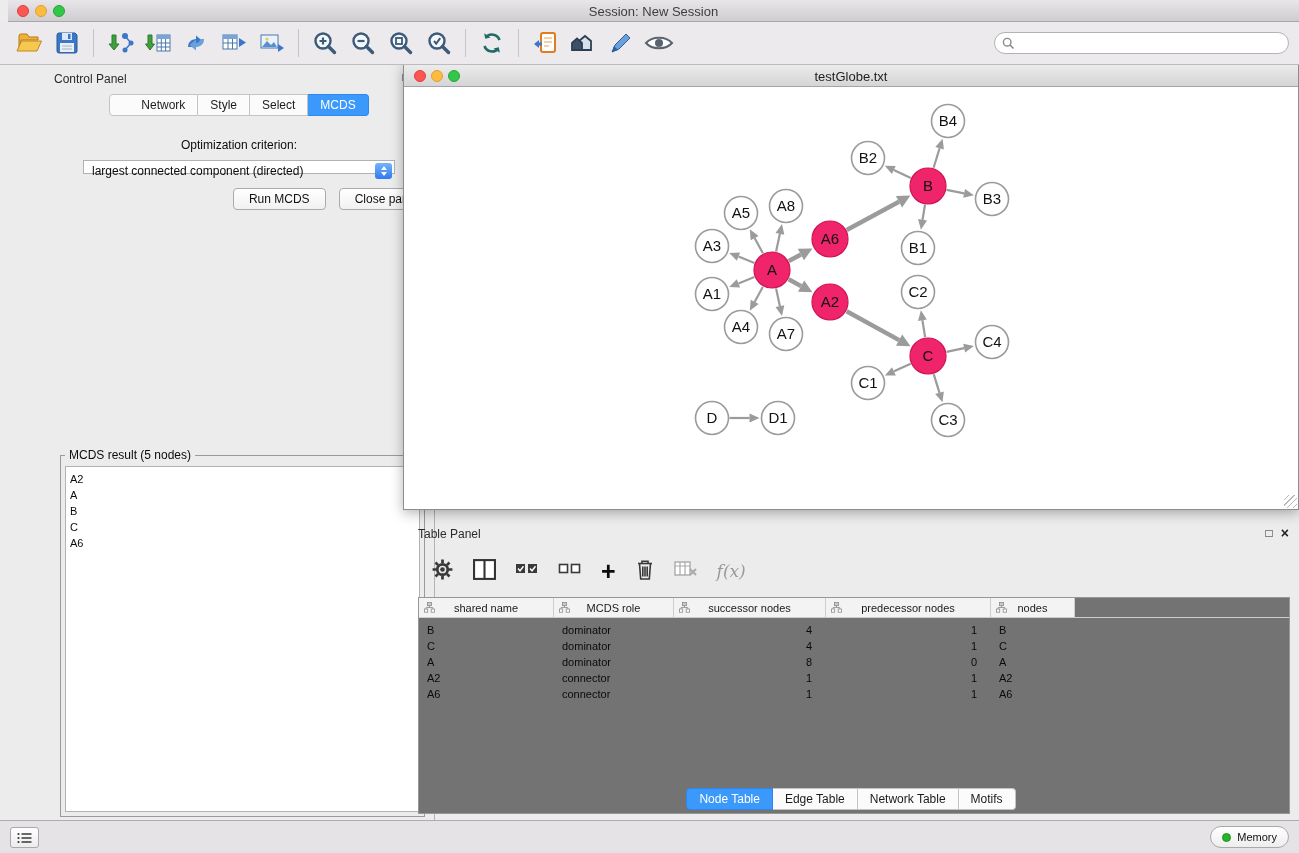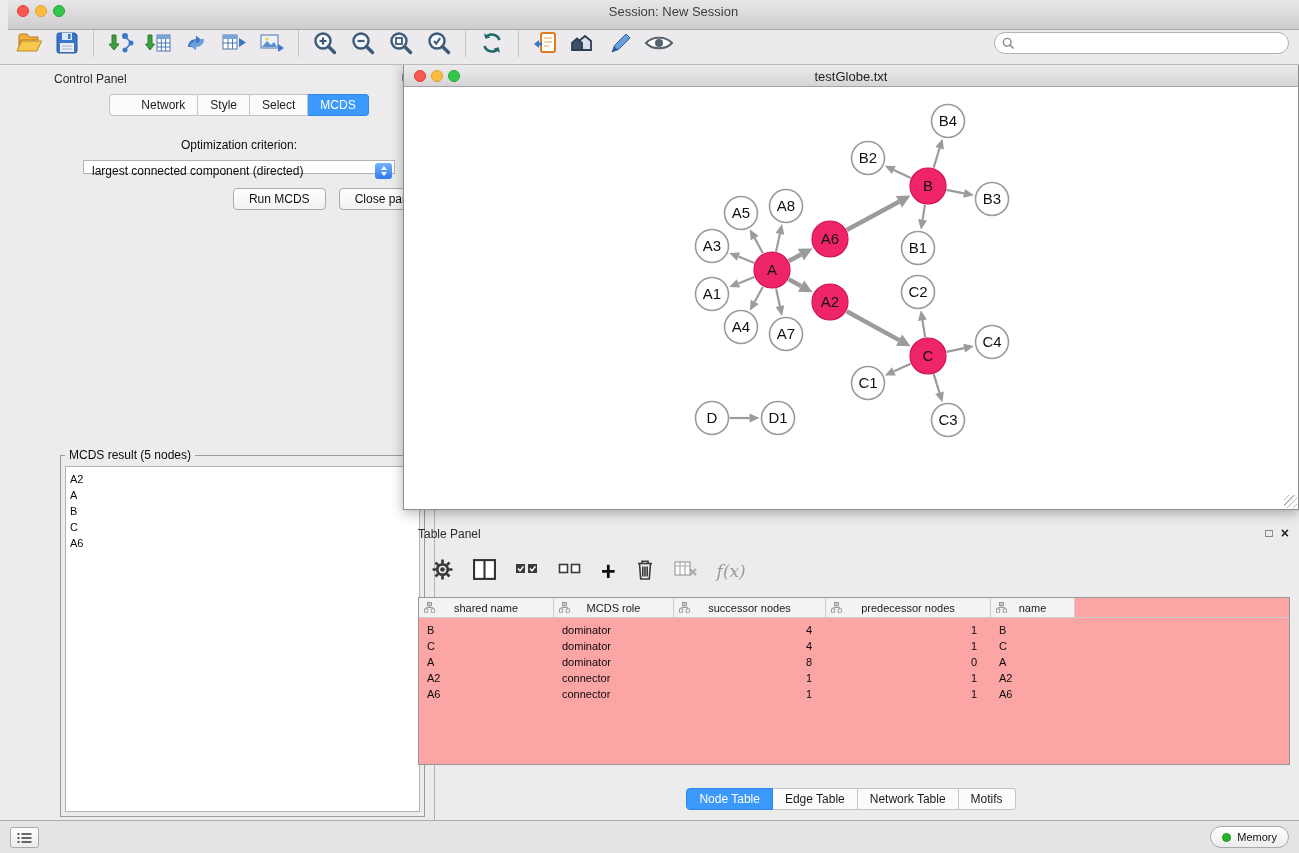--- a/index.html
+++ b/index.html
@@ -1,21 +1,21 @@
 <!DOCTYPE html>
 <html><head>
 <meta charset="utf-8">
 <style>
   * { margin:0; padding:0; box-sizing:border-box; }
   html,body { width:1299px; height:853px; }
   body { font-family:"Liberation Sans", sans-serif; background:#ececec; overflow:hidden; position:relative; }
 
   
-  .titlebar { position:absolute; top:0; left:8px; right:0; height:30px;
-    background:linear-gradient(#e8e6e8,#cfcdcf); border-bottom:1px solid #a8a6a8; z-index:50;padding-left:20px; }
+  .titlebar { position:absolute; top:0; left:8px; right:0; height:22px;
+    background:linear-gradient(#e8e6e8,#cfcdcf); border-bottom:1px solid #a8a6a8; z-index:50; }
   .tl { position:absolute; top:5px; width:12px; height:12px; border-radius:50%; }
   .tl.red   { left:9px;  background:#fc5753; border:1px solid #df3e38; }
   .tl.yellow{ left:27px; background:#fdbc40; border:1px solid #de9f34; }
   .tl.green { left:45px; background:#33c748; border:1px solid #27a53a; }
   .titlebar .title { position:absolute; width:100%; text-align:center; top:4px; font-size:13px; color:#3e3e3e; }
 
   
   .toolbar { position:absolute; top:22px; left:0; right:0; height:43px; background:#eceaec;
     border-bottom:1px solid #bdbbbd; display:flex; align-items:center; padding:0 10px; z-index:40; }
   .tb-icon { display:flex; align-items:center; justify-content:center; width:38px; height:36px; flex:none; }
@@ -73,22 +73,22 @@
 
   
   .table-panel { position:absolute; left:403px; top:518px; width:896px; height:294px; z-index:10; }
   .tp-header { position:relative; height:28px; }
   .tp-title { position:absolute; left:15px; top:9px; font-size:12px; color:#2b2b2b; }
   .tp-btns { position:absolute; right:10px; top:8px; display:flex; gap:8px; align-items:center; }
   .tp-toolbar { position:absolute; top:32px; left:15px; right:9px; height:42px;
     display:flex; align-items:center; gap:19px; padding-left:13px; }
   .fx-label { font-family:"DejaVu Serif", serif; font-style:italic; font-size:17px; color:#999; }
   .plus-glyph { font-size:25px; font-weight:bold; color:#0c0c0c; line-height:20px; }
-  .tp-table { position:absolute; top:79px; left:15px; right:9px; height:168px;
-    border:1px solid #979797; background:#fca5a5; overflow:hidden; }
+  .tp-table { position:absolute; top:79px; left:15px; right:9px; height:217px;
+    border:1px solid #979797; background:#737373; overflow:hidden; }
   .thead { display:flex; height:20px; border-bottom:1px solid #cdcdcd; }
   .th { position:relative; display:flex; align-items:center; justify-content:center;
     background:#f3f3f3; border-right:1px solid #cdcdcd; font-size:11px; color:#1a1a1a; }
   .tree-ic { position:absolute; left:5px; top:4px; }
   .tbody { padding-top:4px; }
   .tr { display:flex; height:16px; align-items:center; }
   .td { font-size:11px; color:#0b0b0b; padding:0 8px; overflow:hidden; white-space:nowrap; }
   .td.num { text-align:right; padding-right:14px; }
   .col0{width:135px;} .col1{width:120px;} .col2{width:152px;} .col3{width:165px;justify-content:center;} .col4{width:84px;}
   .tp-tabs { position:absolute; left:0; right:0; top:270px; display:flex; justify-content:center; }
@@ -524,21 +524,21 @@
           </svg>
           <span class="th-label">predecessor nodes</span>
         </div>
         <div class="th col4">
           <svg class="tree-ic" width="11" height="11" viewBox="0 0 11 11">
             <rect x="3.5" y="0.5" width="4" height="3.2" fill="#c9c9c9" stroke="#8a8a8a" stroke-width="0.8"></rect>
             <rect x="0.5" y="7" width="3.2" height="3.2" fill="#fff" stroke="#8a8a8a" stroke-width="0.8"></rect>
             <rect x="7.2" y="7" width="3.2" height="3.2" fill="#fff" stroke="#8a8a8a" stroke-width="0.8"></rect>
             <path d="M5.5 3.7 V5.5 M2.1 7 V5.5 H8.8 V7" fill="none" stroke="#8a8a8a" stroke-width="0.8"></path>
           </svg>
-          <span class="th-label">name</span>
+          <span class="th-label">nodes</span>
         </div>
       </div>
     <div class="tbody">
         <div class="tr">
           <div class="td col0">B</div>
           <div class="td col1">dominator</div>
           <div class="td col2 num">4</div>
           <div class="td col3 num">1</div>
           <div class="td col4">B</div>
         </div>

